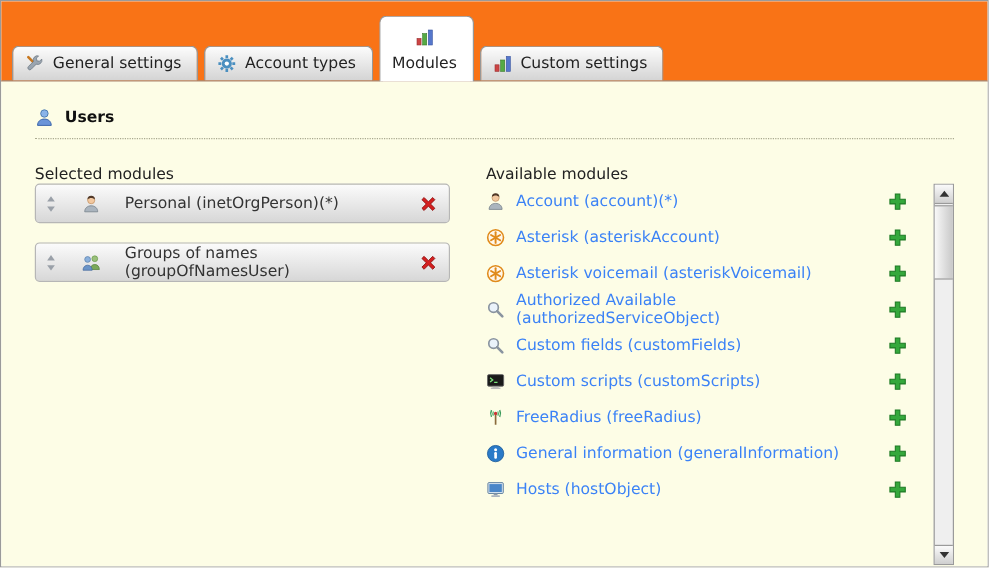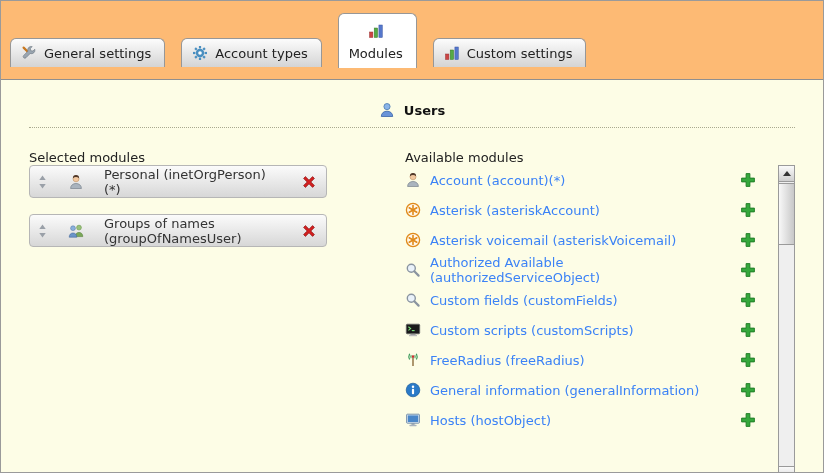--- a/index.html
+++ b/index.html
@@ -9,22 +9,22 @@
     font-family: "DejaVu Sans", "Liberation Sans", sans-serif;
     font-size: 13px; color: #222; background: #fff;
   }
   .window {
     width: 824px; height: 473px;
     border: 1px solid #9a9a9a; background: #fff;
     overflow: hidden; display: flex; flex-direction: column;
   }
   
   .tabbar {
-    display: flex; align-items: flex-end; gap: 16px;
-    padding: 12px 0 12px 9px; background: #fdba74;
+    display: flex; align-items: flex-end; gap: 5px;
+    padding: 12px 0 0 9px; background: #f97316;
     border-bottom: 1px solid #8f8f8f; flex: none;
   }
   .tab {
     display: flex; align-items: center; gap: 7px;
     padding: 6px 13px 6px 10px;
     border: 1px solid #979797; border-bottom: none;
     border-radius: 6px 6px 0 0;
     background: linear-gradient(#fcfcfc, #d4d4d4);
     cursor: pointer; white-space: nowrap; color: #222;
   }
@@ -35,29 +35,28 @@
   
   .content {
     flex: 1; background: #fdfde6;
     padding: 22px 28px 0 28px; overflow: hidden;
   }
   .section-header {
     display: flex; align-items: center; gap: 9px;
     font-weight: bold; color: #111;
     padding-bottom: 9px; border-bottom: 1px dotted #a9a98f;
     margin-bottom: 22px;
-    justify-content: center;
   }
   .columns { display: flex; }
   .col-left { width: 376px; flex: none; }
   .col-right { flex: 1; display: flex; flex-direction: column; }
   .col-heading { color: #222; }
   
   .sel-item {
-    width: 298px; height: 33px;
+    width: 346px; height: 33px;
     display: flex; align-items: center; gap: 20px;
     padding: 0 9px 0 7px;
     border: 1px solid #b6b6b6; border-radius: 4px;
     background: linear-gradient(#fbfbfb, #d7d7d7);
     margin-bottom: 16px;
   }
   .sel-label { flex: 1; color: #333; }
   
   .avail-wrap { display: flex; align-items: stretch; height: 318px; overflow: hidden; }
   #available-list { flex: 1; }

